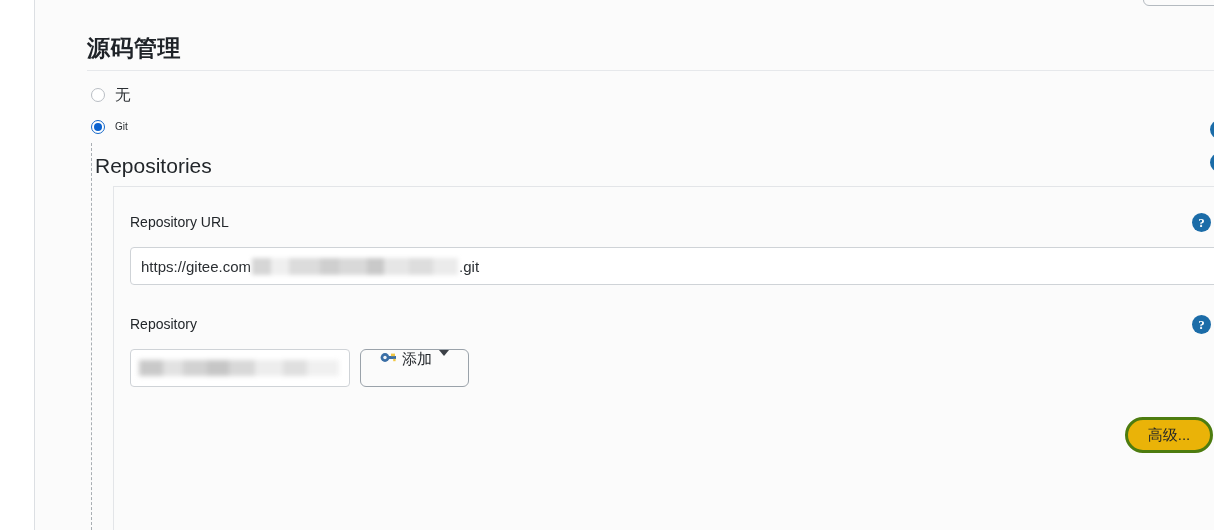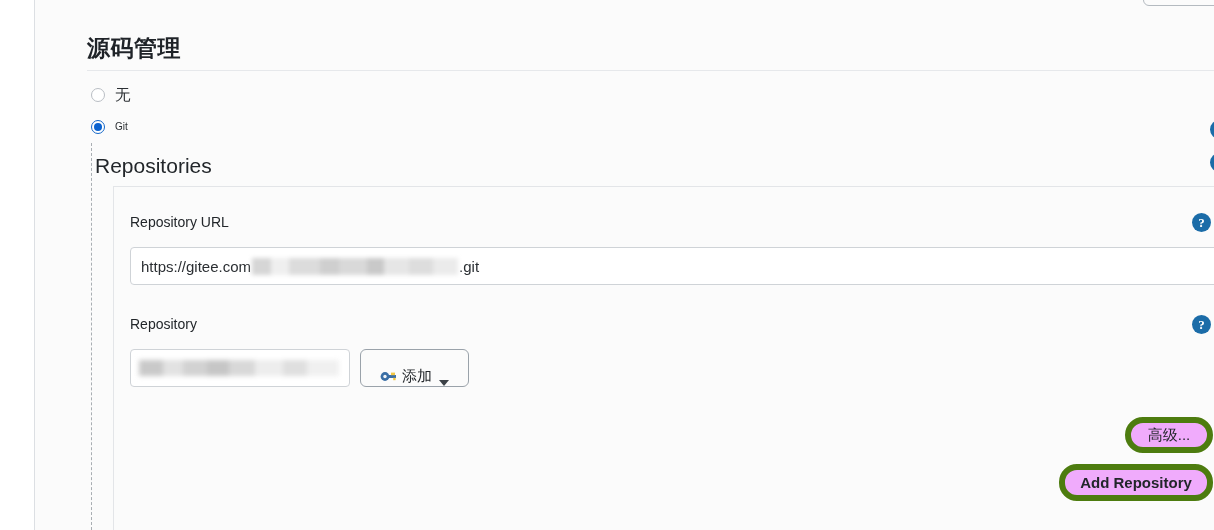--- a/index.html
+++ b/index.html
@@ -231,42 +231,42 @@
     position: absolute;
     left: 325px;
     top: 349px;
     width: 109px;
     height: 38px;
     background: #fbfbfb;
     border: 1px solid #9aa2aa;
     border-radius: 6px;
     box-sizing: border-box;
     display: flex;
-    align-items: flex-end;
+    align-items: flex-start;
     justify-content: center;
     gap: 5px;
     font-size: 15px;
     color: #22262a;
     cursor: pointer;
   }
   .key-icon { flex: 0 0 auto; display: block; }
   .caret-down {
     width: 0; height: 0;
     border-left: 5px solid transparent;
     border-right: 5px solid transparent;
     border-top: 6px solid #3c4147;
     margin-left: 2px;
     flex: 0 0 auto;
   }
 
   
   .btn {
     position: absolute;
-    background: #f0abfc;
-    border: 6px solid #4d7c0f;
+    background: #eab308;
+    border: 3px solid #4d7c0f;
     border-radius: 18px;
     box-sizing: border-box;
     display: flex;
     align-items: center;
     justify-content: center;
     color: #22262a;
     cursor: pointer;
   }
   .btn-advanced {
     left: 1090px;
@@ -355,21 +355,20 @@
           <rect x="11" y="2.6" width="4" height="2.6" fill="#f2c744"></rect>
           <rect x="13.2" y="7.8" width="2.4" height="2.4" fill="#f2c744"></rect>
         </svg>
       </span>
       <span>添加</span>
       <span class="caret-down"></span>
     </div>
 
     <div class="btn btn-advanced">高级...</div>
 
-    <div class="btn btn-add-repo">Add Repository</div>
 
     <div class="help-icon help-1">?</div>
     <div class="help-icon help-2">?</div>
     <div class="help-icon help-3">?</div>
     <div class="help-icon help-4">?</div>
 
   </div>
 </div>
 
 </body></html>

